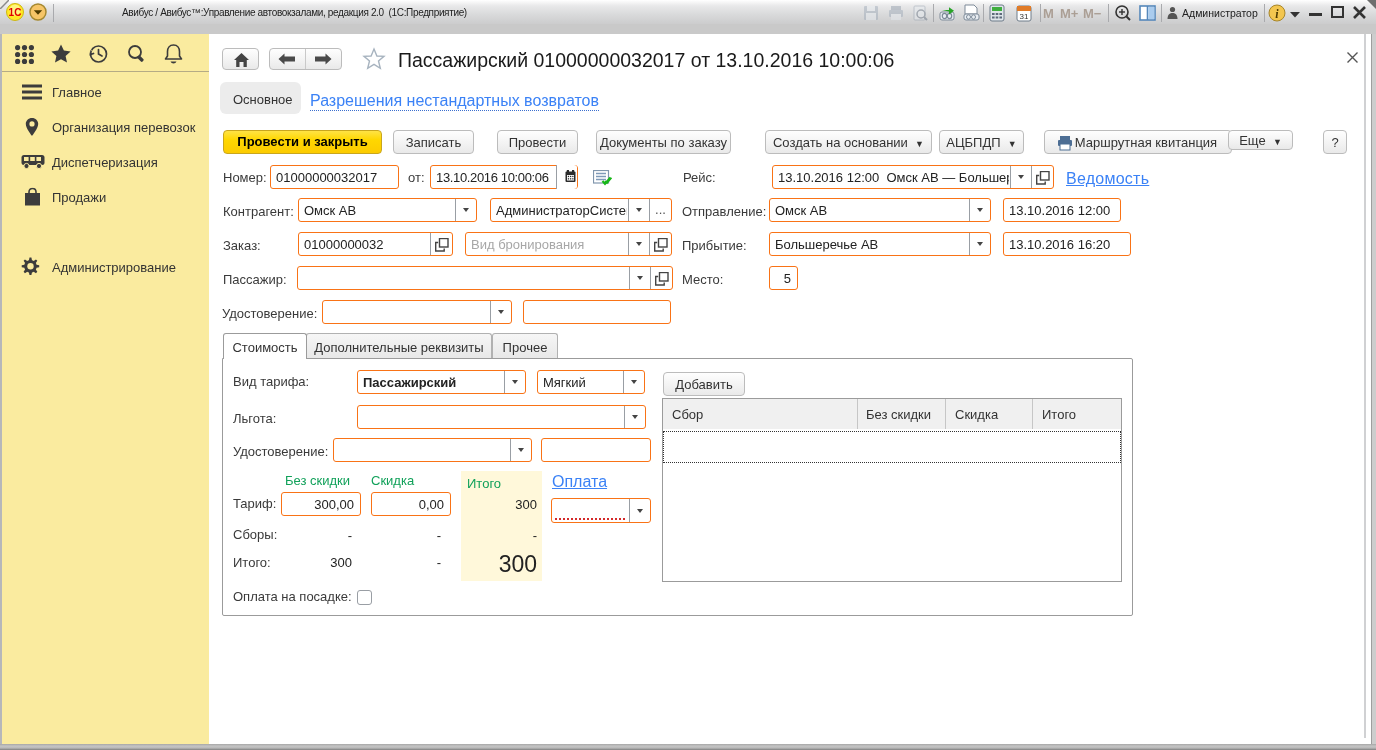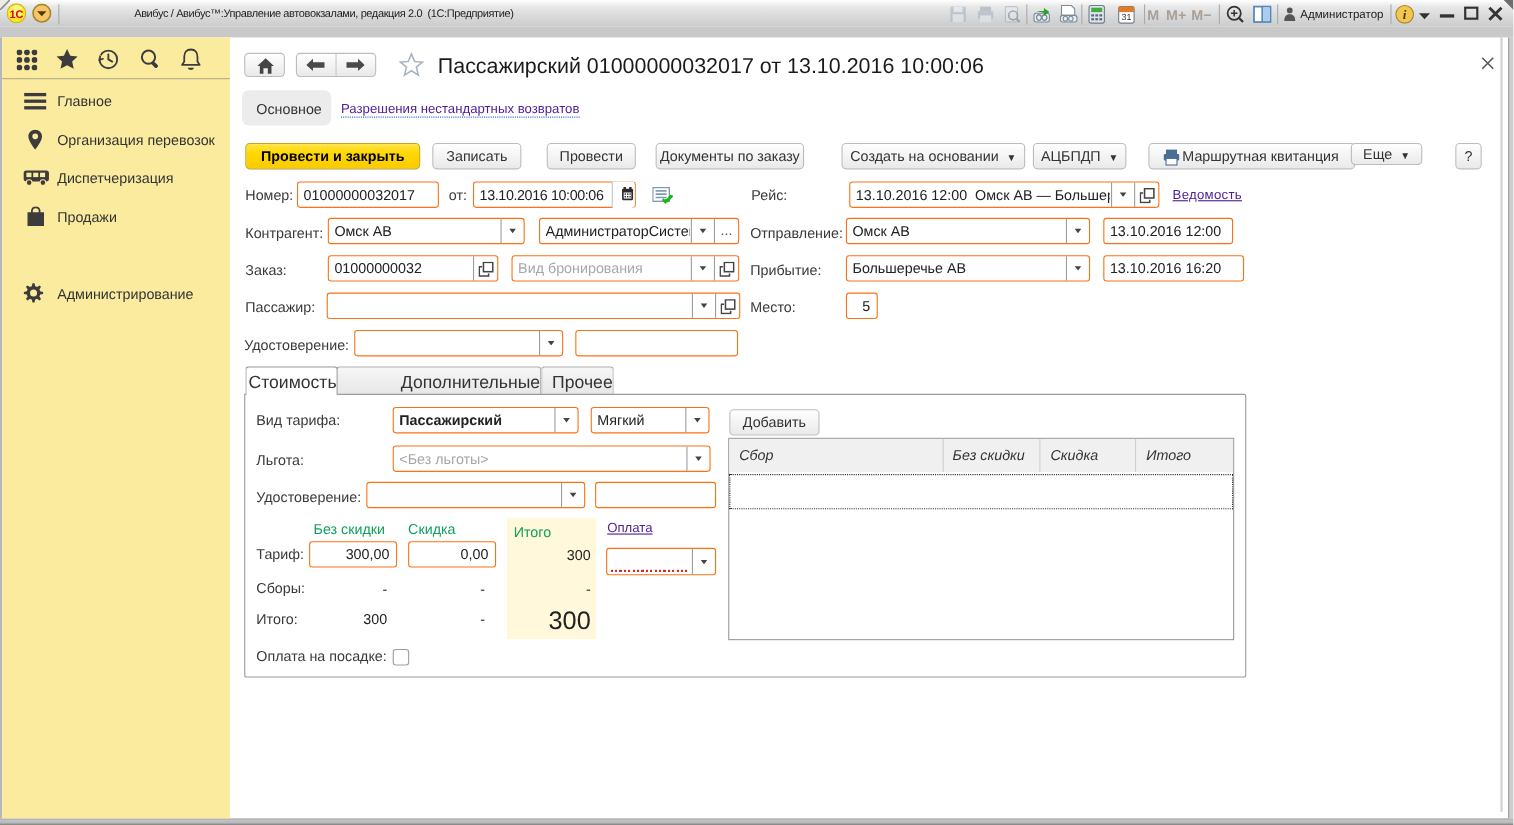--- a/index.html
+++ b/index.html
@@ -32,31 +32,31 @@
 .ybtn { position:absolute; background:linear-gradient(#ffe345,#ffd700 40%,#fccb00); border:1px solid #c9a61d; border-radius:4px; color:#000; font-weight:bold; text-align:center; font-size:13px; }
 .input { position:absolute; background:#fff; border:1px solid #f97316; border-radius:3px; font-size:13px; color:#222; }
 .input .v { position:absolute; left:5px; right:5px; top:50%; transform:translateY(-50%); white-space:nowrap; overflow:hidden; }
 .input .vr { position:absolute; right:6px; top:50%; transform:translateY(-50%); white-space:nowrap; }
 .ph { color:#a7a7a7; }
 .lbl { position:absolute; color:#3a3a3a; white-space:nowrap; font-size:13px; }
 .arr { position:absolute; right:0; top:0; bottom:0; width:21px; border-left:1px solid #999ea4; }
 .ob2 { position:absolute; right:0; top:0; bottom:0; width:22px; border-left:1px solid #999ea4; }
 .arr:after { content:""; position:absolute; left:50%; top:50%; margin-left:-3.5px; margin-top:-2px; border:3.5px solid transparent; border-top:4.5px solid #444; border-bottom:none; }
 .openbtn { position:absolute; width:21px; border:1px solid #999ea4; background:#fff; border-radius:3px; }
-.link { position:absolute; color:#4c1d95; white-space:nowrap; font-size:12px; }
+.link { position:absolute; color:#3b82f6; white-space:nowrap; font-size:16px; }
 .green { color:#11a15a; }
 
 
-.tab { position:absolute; top:333px; height:26px; border:1px solid #b1b1b1; border-bottom:none; border-radius:3px 3px 0 0; background:linear-gradient(#f6f6f6,#e7e7e7); font-size:16px; color:#333; text-align:right; }
+.tab { position:absolute; top:333px; height:26px; border:1px solid #b1b1b1; border-bottom:none; border-radius:3px 3px 0 0; background:linear-gradient(#f6f6f6,#e7e7e7); font-size:13px; color:#333; text-align:center; }
 .tab.active { background:#fff; border-color:#9b9b9b; height:26px; z-index:3; }
 .tab .c { position:absolute; left:0; right:0; top:6px; }
 
 
 .th { position:absolute; background:#f0f0f0; border-right:1px solid #c6c6c6; font-size:13px; color:#333; }
-.th .c { position:absolute; left:9px; top:50%; transform:translateY(-50%);font-style:italic; }
+.th .c { position:absolute; left:9px; top:50%; transform:translateY(-50%); }
 </style>
 </head>
 <body>
 
 
 <div id="titlebar" class="abs"></div>
 <div id="tstrip" class="abs"></div>
 
 
 <svg class="abs" style="left:6px;top:3px" width="18" height="18">
@@ -447,21 +447,20 @@
       <div class="v" style="font-weight:bold">Пассажирский</div>
       <div class="arr"></div>
     </div>
 <div class="input" style="left:537px;top:370px;width:108px;height:24px;z-index:4">
       <div class="v">Мягкий</div>
       <div class="arr"></div>
     </div>
 
 <div class="lbl" style="left:233px;top:411px;z-index:4">Льгота:</div>
 <div class="input" style="left:357px;top:405px;width:289px;height:24px;z-index:4">
-      <div class="v ph">&lt;Без льготы&gt;</div>
       <div class="arr"></div>
     </div>
 
 <div class="lbl" style="left:233px;top:444px;z-index:4">Удостоверение:</div>
 <div class="input" style="left:333px;top:438px;width:199px;height:24px;z-index:4">
       <div class="v"></div>
       <div class="arr"></div>
     </div>
 <div class="input" style="left:541px;top:438px;width:110px;height:24px;z-index:4">
       <div class="v"></div>

